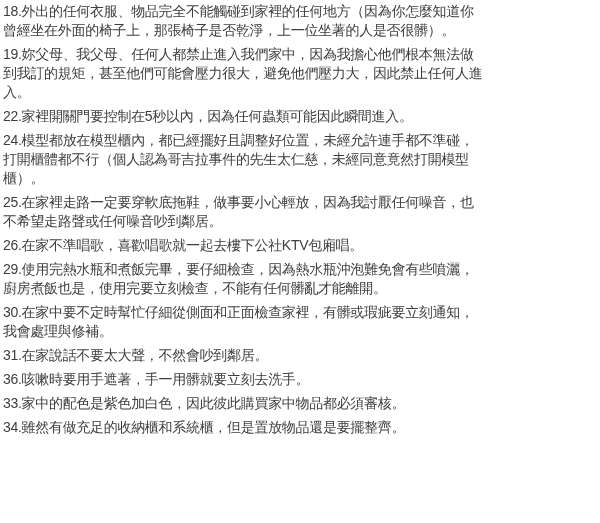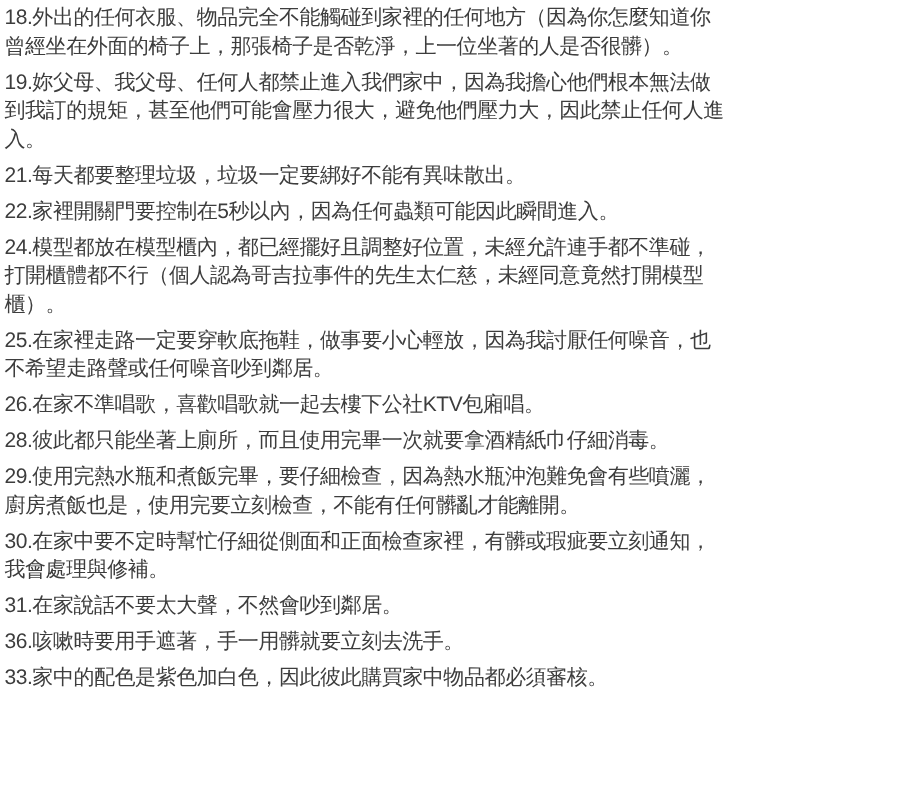--- a/index.html
+++ b/index.html
@@ -29,24 +29,23 @@
     overflow-wrap: break-word;
     word-break: break-all;
   }
 </style>
 </head>
 <body>
 
 <div class="doc">
   <p class="rule">18.外出的任何衣服、物品完全不能觸碰到家裡的任何地方（因為你怎麼知道你曾經坐在外面的椅子上，那張椅子是否乾淨，上一位坐著的人是否很髒）。</p>
   <p class="rule">19.妳父母、我父母、任何人都禁止進入我們家中，因為我擔心他們根本無法做到我訂的規矩，甚至他們可能會壓力很大，避免他們壓力大，因此禁止任何人進入。</p>
-  <p class="rule">21.每天都要整理垃圾，垃圾一定要綁好不能有異味散出。</p>
   <p class="rule">22.家裡開關門要控制在5秒以內，因為任何蟲類可能因此瞬間進入。</p>
   <p class="rule">24.模型都放在模型櫃內，都已經擺好且調整好位置，未經允許連手都不準碰，打開櫃體都不行（個人認為哥吉拉事件的先生太仁慈，未經同意竟然打開模型櫃）。</p>
   <p class="rule">25.在家裡走路一定要穿軟底拖鞋，做事要小心輕放，因為我討厭任何噪音，也不希望走路聲或任何噪音吵到鄰居。</p>
   <p class="rule">26.在家不準唱歌，喜歡唱歌就一起去樓下公社KTV包廂唱。</p>
-  <p class="rule">28.彼此都只能坐著上廁所，而且使用完畢一次就要拿酒精紙巾仔細消毒。</p>
   <p class="rule">29.使用完熱水瓶和煮飯完畢，要仔細檢查，因為熱水瓶沖泡難免會有些噴灑，廚房煮飯也是，使用完要立刻檢查，不能有任何髒亂才能離開。</p>
   <p class="rule">30.在家中要不定時幫忙仔細從側面和正面檢查家裡，有髒或瑕疵要立刻通知，我會處理與修補。</p>
   <p class="rule">31.在家說話不要太大聲，不然會吵到鄰居。</p>
   <p class="rule">36.咳嗽時要用手遮著，手一用髒就要立刻去洗手。</p>
   <p class="rule">33.家中的配色是紫色加白色，因此彼此購買家中物品都必須審核。</p>
+  <p class="rule">34.雖然有做充足的收納櫃和系統櫃，但是置放物品還是要擺整齊。</p>
 </div>
 
 </body></html>

